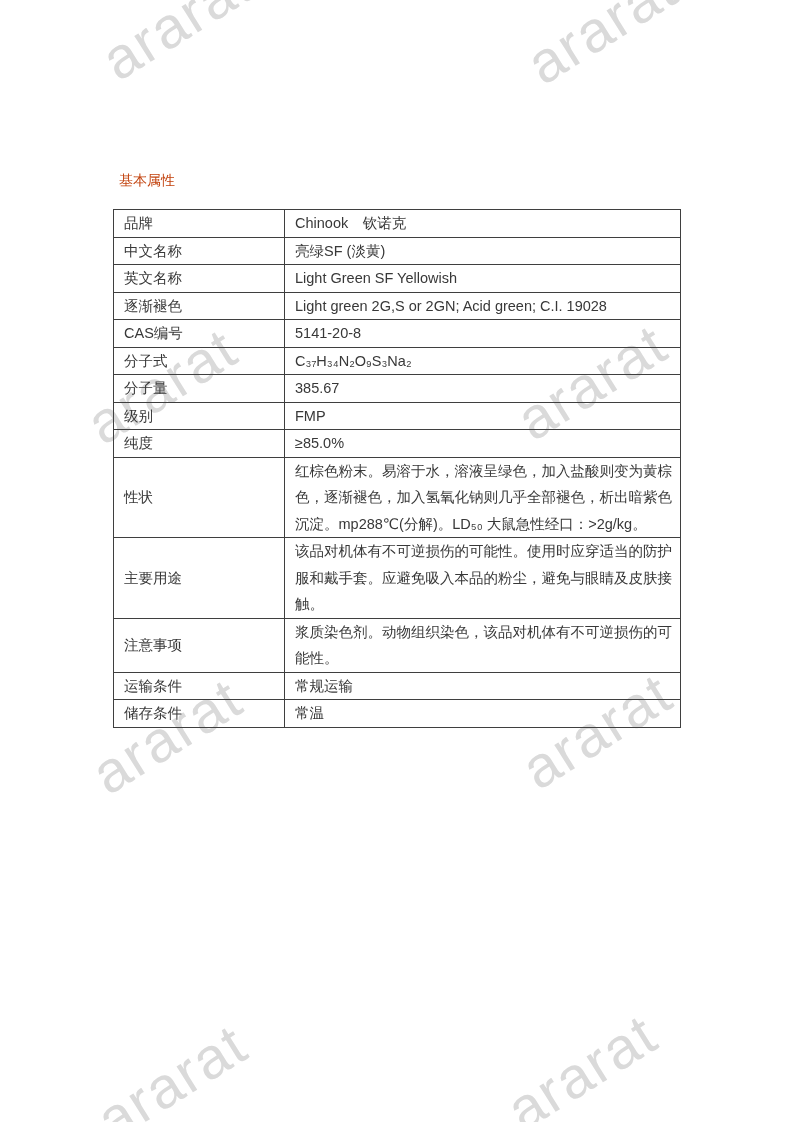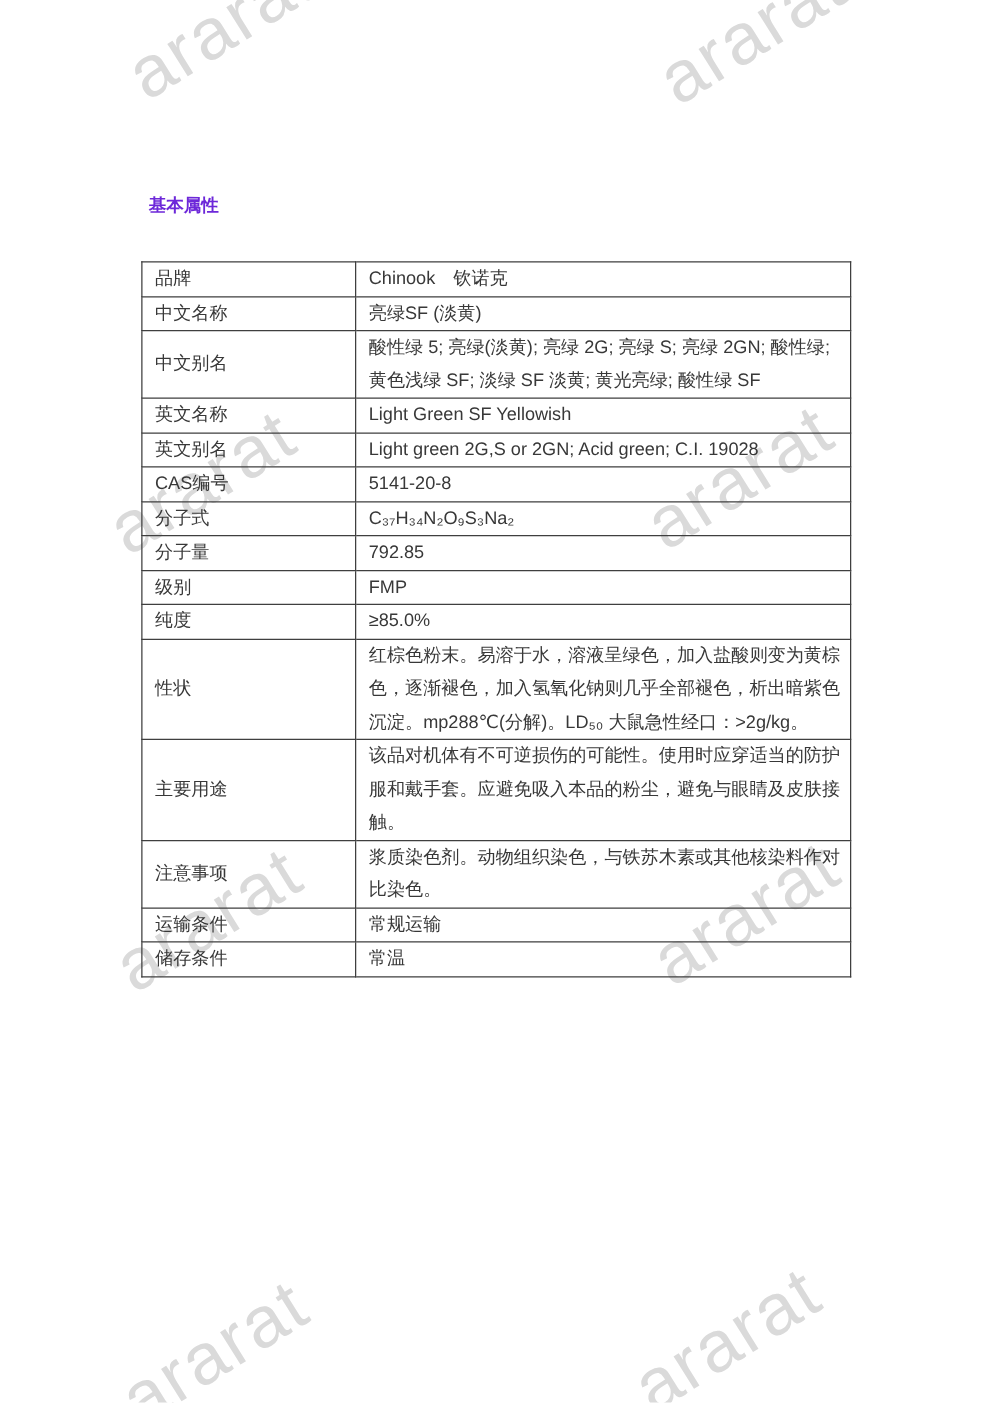--- a/index.html
+++ b/index.html
@@ -51,24 +51,23 @@
     top: 100px;
     font-size: 33px;
     font-weight: 700;
     color: #151515;
     letter-spacing: 1px;
     white-space: nowrap;
   }
   .section-heading {
     position: absolute;
     left: 119px;
-    top: 156px;
+    top: 172px;
     font-size: 14px;
-    color: #6d28d9;
-    font-weight: bold;
+    color: #c2410c;
   }
   table.props {
     position: absolute;
     left: 113px;
     top: 209px;
     width: 568px;
     border-collapse: collapse;
     table-layout: fixed;
   }
   table.props td {
@@ -105,62 +104,58 @@
 
     <tr>
           <td class="label">品牌</td>
           <td class="value">Chinook　钦诺克</td>
         </tr>
         <tr>
           <td class="label">中文名称</td>
           <td class="value">亮绿SF (淡黄)</td>
         </tr>
         <tr>
-          <td class="label">中文别名</td>
-          <td class="value">酸性绿 5; 亮绿(淡黄); 亮绿 2G; 亮绿 S; 亮绿 2GN; 酸性绿; 黄色浅绿 SF; 淡绿 SF 淡黄; 黄光亮绿; 酸性绿 SF</td>
-        </tr>
-        <tr>
           <td class="label">英文名称</td>
           <td class="value">Light Green SF Yellowish</td>
         </tr>
         <tr>
-          <td class="label">英文别名</td>
+          <td class="label">逐渐褪色</td>
           <td class="value">Light green 2G,S or 2GN; Acid green; C.I. 19028</td>
         </tr>
         <tr>
           <td class="label">CAS编号</td>
           <td class="value">5141-20-8</td>
         </tr>
         <tr>
           <td class="label">分子式</td>
           <td class="value">C₃₇H₃₄N₂O₉S₃Na₂</td>
         </tr>
         <tr>
           <td class="label">分子量</td>
-          <td class="value">792.85</td>
+          <td class="value">385.67</td>
         </tr>
         <tr>
           <td class="label">级别</td>
           <td class="value">FMP</td>
         </tr>
         <tr>
           <td class="label">纯度</td>
           <td class="value">≥85.0%</td>
         </tr>
         <tr>
           <td class="label">性状</td>
           <td class="value">红棕色粉末。易溶于水，溶液呈绿色，加入盐酸则变为黄棕色，逐渐褪色，加入氢氧化钠则几乎全部褪色，析出暗紫色沉淀。mp288℃(分解)。LD₅₀ 大鼠急性经口：&gt;2g/kg。</td>
         </tr>
         <tr>
           <td class="label">主要用途</td>
           <td class="value">该品对机体有不可逆损伤的可能性。使用时应穿适当的防护服和戴手套。应避免吸入本品的粉尘，避免与眼睛及皮肤接触。</td>
         </tr>
         <tr>
           <td class="label">注意事项</td>
-          <td class="value">浆质染色剂。动物组织染色，与铁苏木素或其他核染料作对比染色。</td>
+          <td class="value">浆质染色剂。动物组织染色，该品对机体有不可逆损伤的可能性。</td>
         </tr>
         <tr>
           <td class="label">运输条件</td>
           <td class="value">常规运输</td>
         </tr>
         <tr>
           <td class="label">储存条件</td>
           <td class="value">常温</td>
         </tr>
       </tbody>

